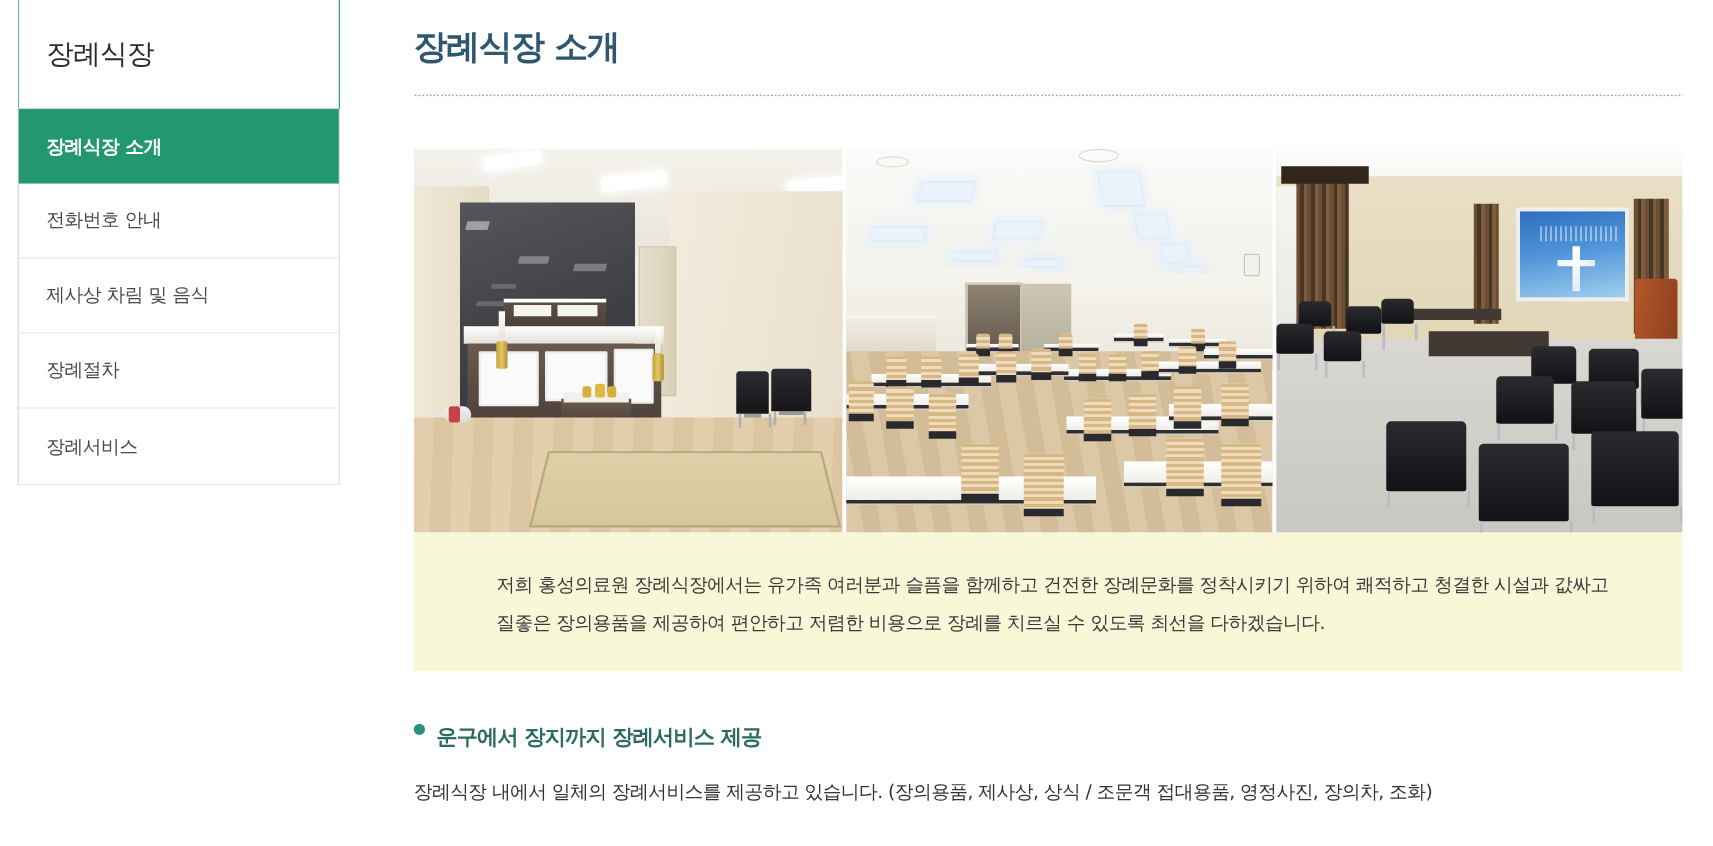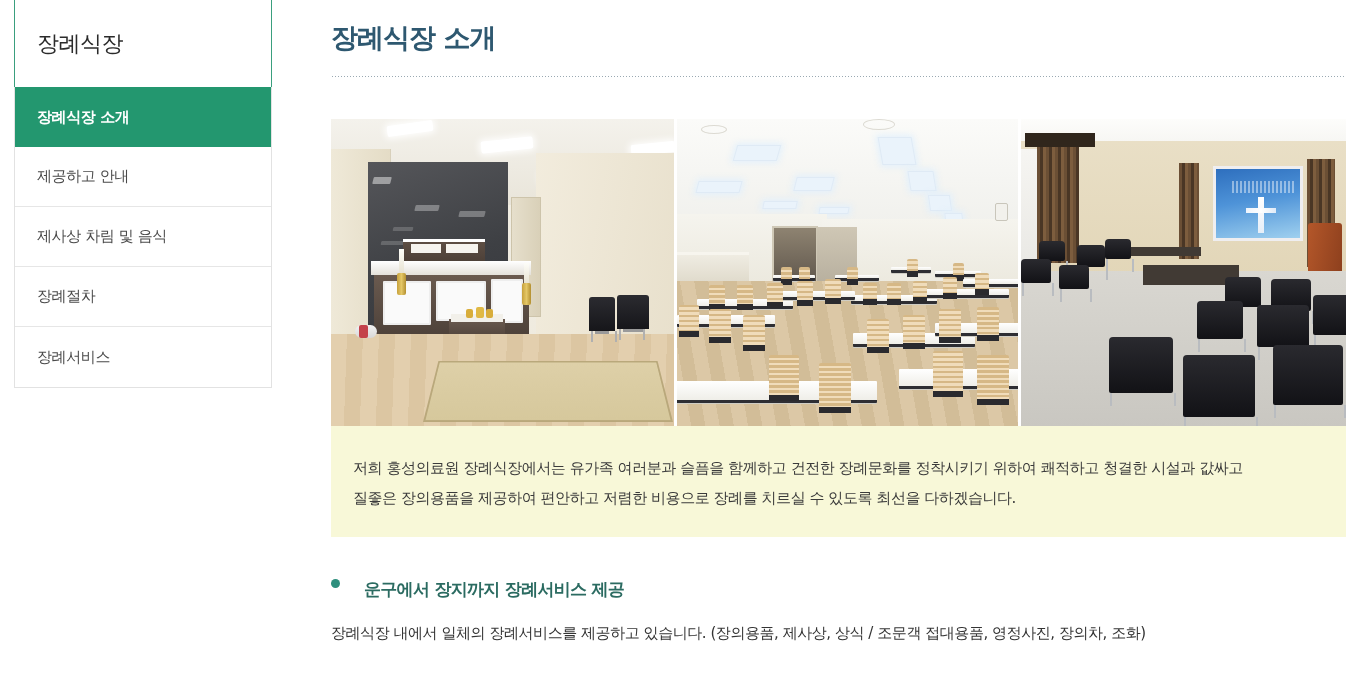--- a/index.html
+++ b/index.html
@@ -328,29 +328,30 @@
     width: 1015px;
     min-height: 103px;
     background: #f8f8d8;
     padding: 27px 28px 24px 22px;
   }
   .note p {
     font-size: 15px;
     line-height: 30px;
     color: #3b3b3b;
     letter-spacing: -0.45px;
+    margin-left: 44px;
   }
 
   
   .section { margin-top: 41px; }
 
   .section-head {
     display: flex;
     align-items: center;
-    gap: 24px;
+    gap: 9px;
     font-size: 17px;
     font-weight: 700;
     color: #2b6b61;
     letter-spacing: -0.7px;
   }
   .bullet-dot {
     width: 9px; height: 9px; border-radius: 50%;
     background: #2e8f7d;
     display: inline-block;
     flex: none;
@@ -372,21 +373,21 @@
 
   <aside class="sidebar">
     <div class="sidebar-inner">
       <div class="sidebar-title">장례식장</div>
 
       <ul class="sidebar-nav">
         <li class="nav-item active">
           <span>장례식장 소개</span>
         </li>
         <li class="nav-item">
-          <span>제공하고 안내</span>
+          <span>전화번호 안내</span>
         </li>
         <li class="nav-item">
           <span>제사상 차림 및 음식</span>
         </li>
         <li class="nav-item">
           <span>장례절차</span>
         </li>
         <li class="nav-item">
           <span>장례서비스</span>
         </li>

